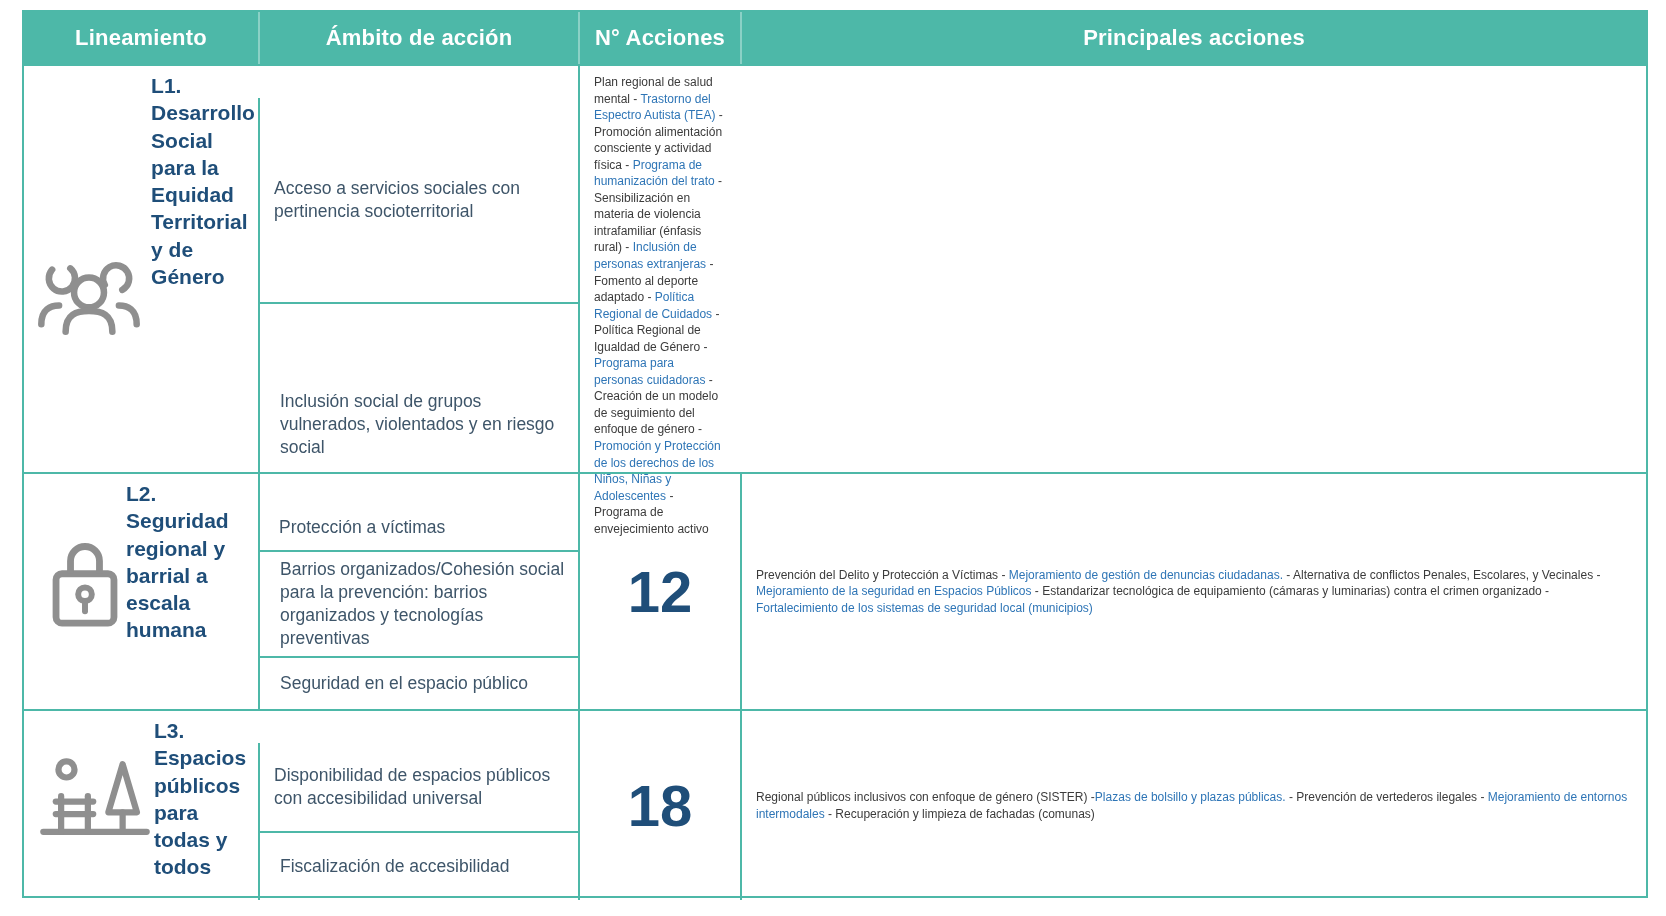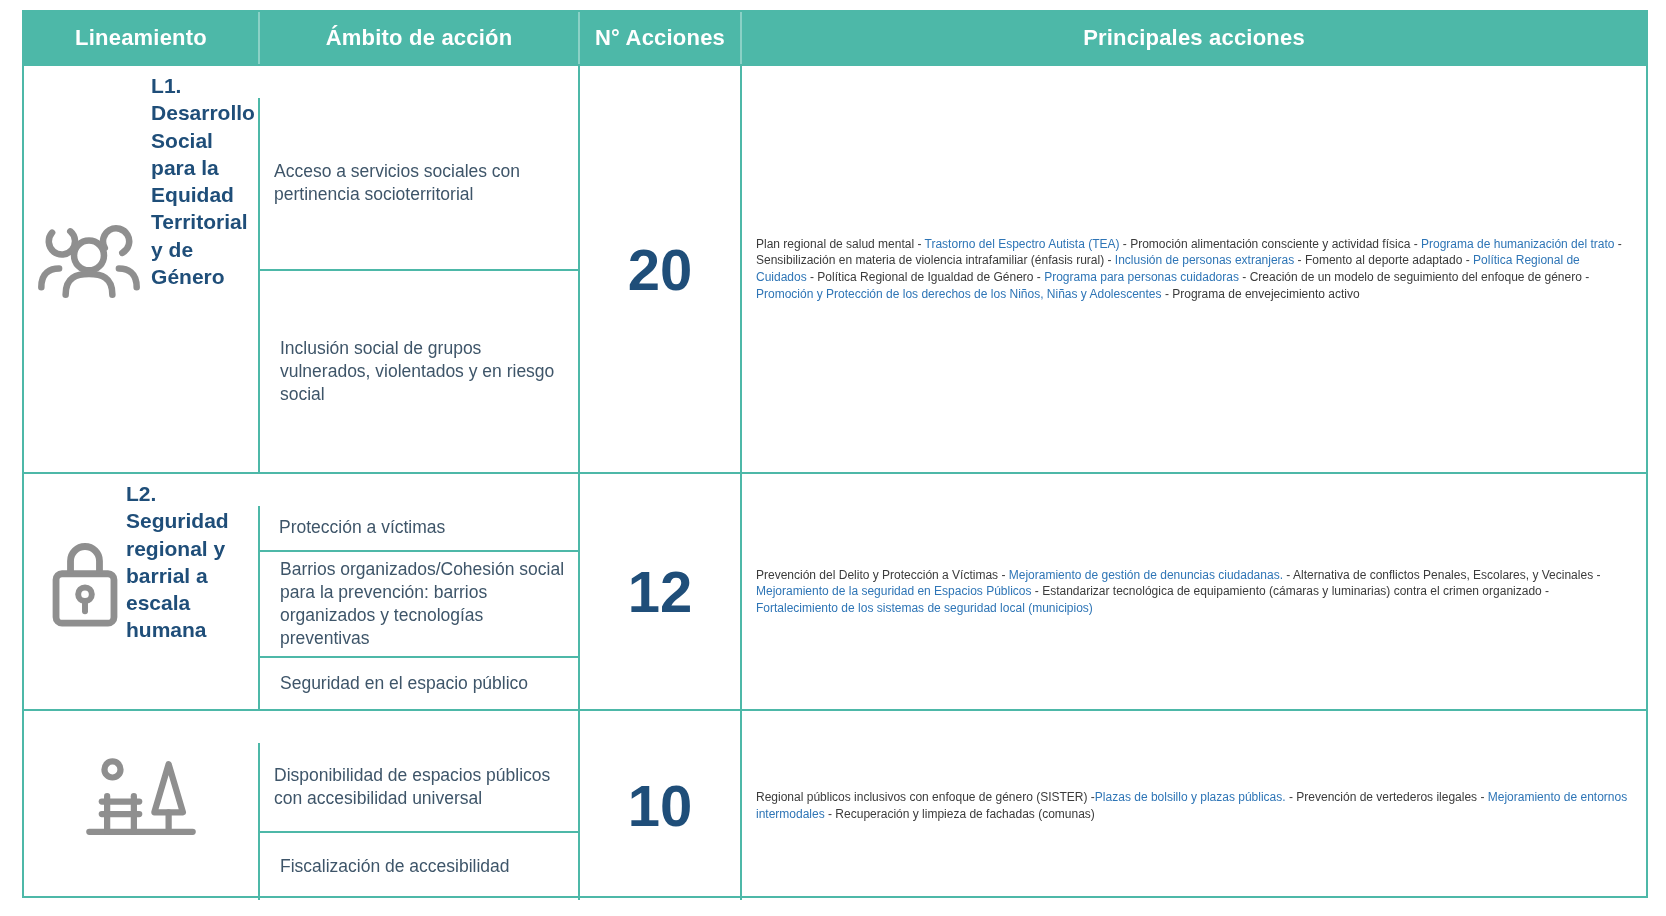--- a/index.html
+++ b/index.html
@@ -89,21 +89,20 @@
                 <path d="M40 82 C40 63 52 60 65 60 C78 60 90 63 90 82"></path>
                 <path d="M14 74 C14 58 24 54 33 54"></path>
                 <path d="M116 74 C116 58 106 54 97 54"></path>
               </svg></div>
             <div class="lin-title">L1. Desarrollo Social para la Equidad Territorial y de Género</div>
           </div>
           <div class="cell-ambitos">
             <div class="ambito-item" style="flex: 186 1 0px;">Acceso a servicios sociales con pertinencia socioterritorial</div>
             <div class="ambito-item" style="flex: 222 1 0px;">Inclusión social de grupos vulnerados, violentados y en riesgo social</div>
           </div>
-          <div class="cell-num">20</div>
           <div class="cell-acciones">
             <p class="acciones-text"><span>Plan regional de salud mental - </span><span class="hl">Trastorno del Espectro Autista (TEA)</span><span> - Promoción alimentación consciente y actividad física - </span><span class="hl">Programa de humanización del trato</span><span> - Sensibilización en materia de violencia intrafamiliar (énfasis rural) - </span><span class="hl">Inclusión de personas extranjeras</span><span> - Fomento al deporte adaptado - </span><span class="hl">Política Regional de Cuidados</span><span> - Política Regional de Igualdad de Género - </span><span class="hl">Programa para personas cuidadoras</span><span> - Creación de un modelo de seguimiento del enfoque de género - </span><span class="hl">Promoción y Protección de los derechos de los Niños, Niñas y Adolescentes</span><span> - Programa de envejecimiento activo</span></p>
           </div>
         </div>
         <div class="row" style="height: 237px;">
           <div class="cell-lineamiento">
             <div class="icon-wrap"><svg width="82" height="92" viewBox="0 0 96 108" fill="none" stroke="currentColor" stroke-width="8">
                 <rect x="14" y="42" width="68" height="58" rx="7"></rect>
                 <path d="M31 42 V27 a17 17 0 0 1 34 0 V42"></path>
                 <circle cx="48" cy="66" r="8" stroke-width="7"></circle>
@@ -126,25 +125,26 @@
             <div class="icon-wrap"><svg width="118" height="82" viewBox="0 0 132 92" fill="none" stroke="currentColor" stroke-width="7" stroke-linecap="round" stroke-linejoin="round">
                 <circle cx="34" cy="14" r="9"></circle>
                 <path d="M97 8 L113 62 L81 62 Z"></path>
                 <line x1="97" y1="62" x2="97" y2="80"></line>
                 <line x1="8" y1="84" x2="124" y2="84"></line>
                 <line x1="22" y1="50" x2="64" y2="50"></line>
                 <line x1="22" y1="64" x2="64" y2="64"></line>
                 <line x1="28" y1="44" x2="28" y2="84"></line>
                 <line x1="58" y1="44" x2="58" y2="84"></line>
               </svg></div>
+            <div class="lin-title">L3. Espacios públicos para todas y todos</div>
           </div>
           <div class="cell-ambitos">
             <div class="ambito-item" style="flex: 78 1 0px;">Disponibilidad de espacios públicos con accesibilidad universal</div>
             <div class="ambito-item" style="flex: 57 1 0px;">Fiscalización de accesibilidad</div>
           </div>
-          <div class="cell-num">10</div>
+          <div class="cell-num">18</div>
           <div class="cell-acciones">
             <p class="acciones-text"><span>Regional públicos inclusivos con enfoque de género (SISTER) -</span><span class="hl">Plazas de bolsillo y plazas públicas.</span><span> - Prevención de vertederos ilegales - </span><span class="hl">Mejoramiento de entornos intermodales</span><span> - Recuperación y limpieza de fachadas (comunas)</span></p>
           </div>
         </div>
       </div>
   </div>
 </div>
 
 </body></html>

